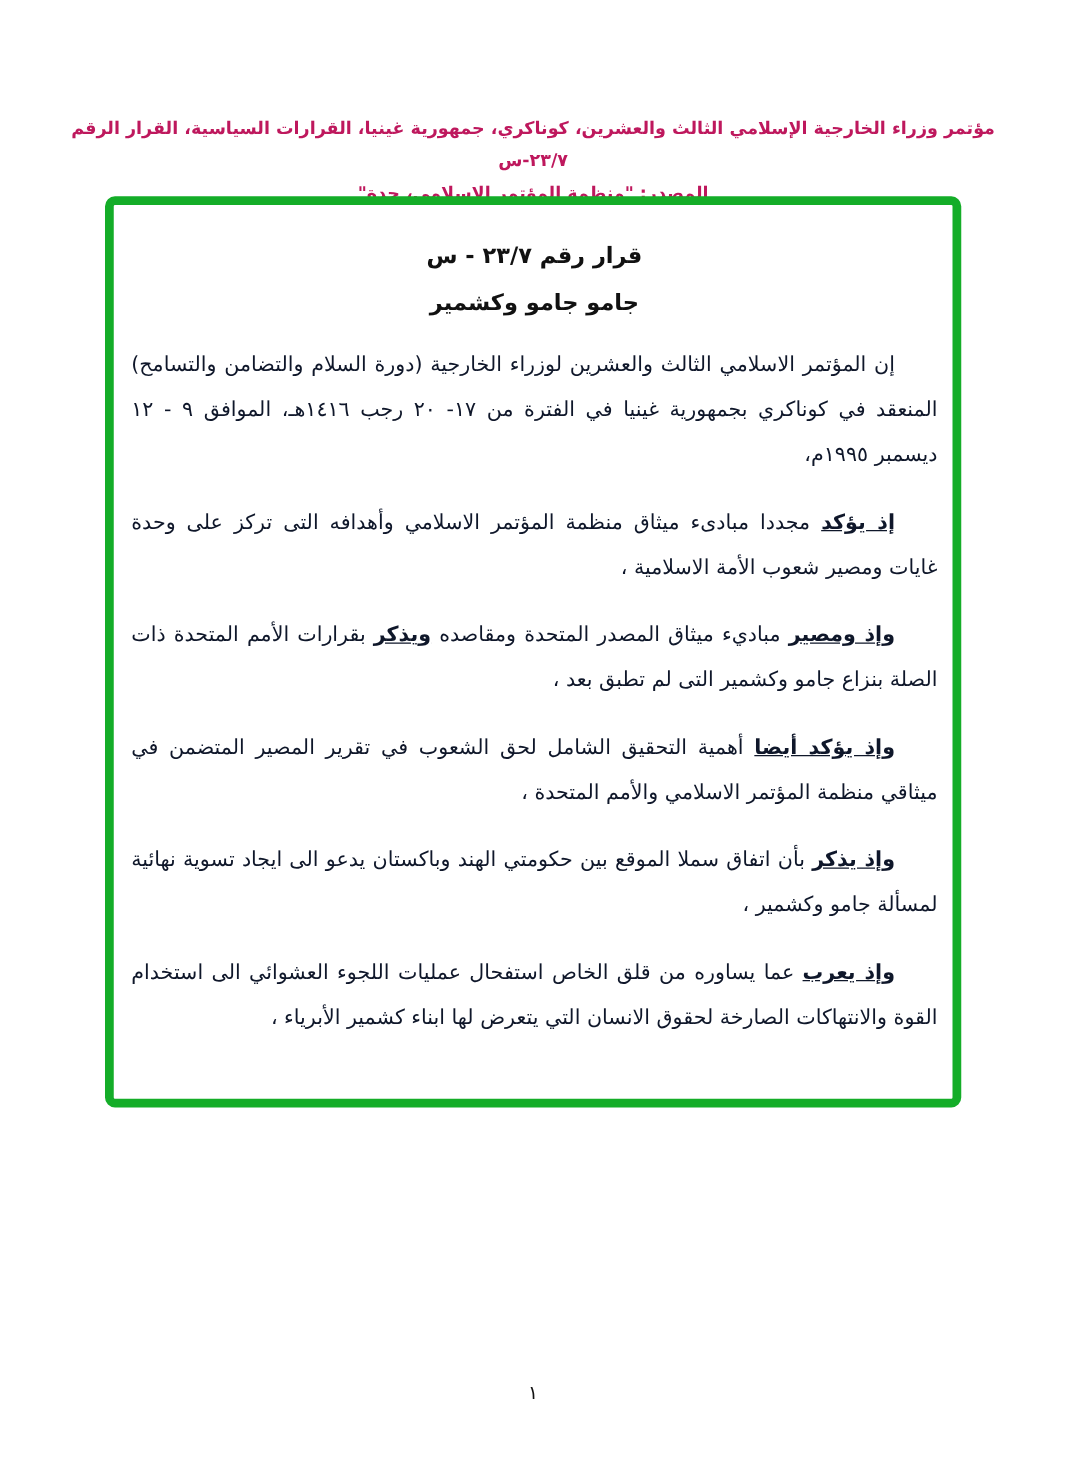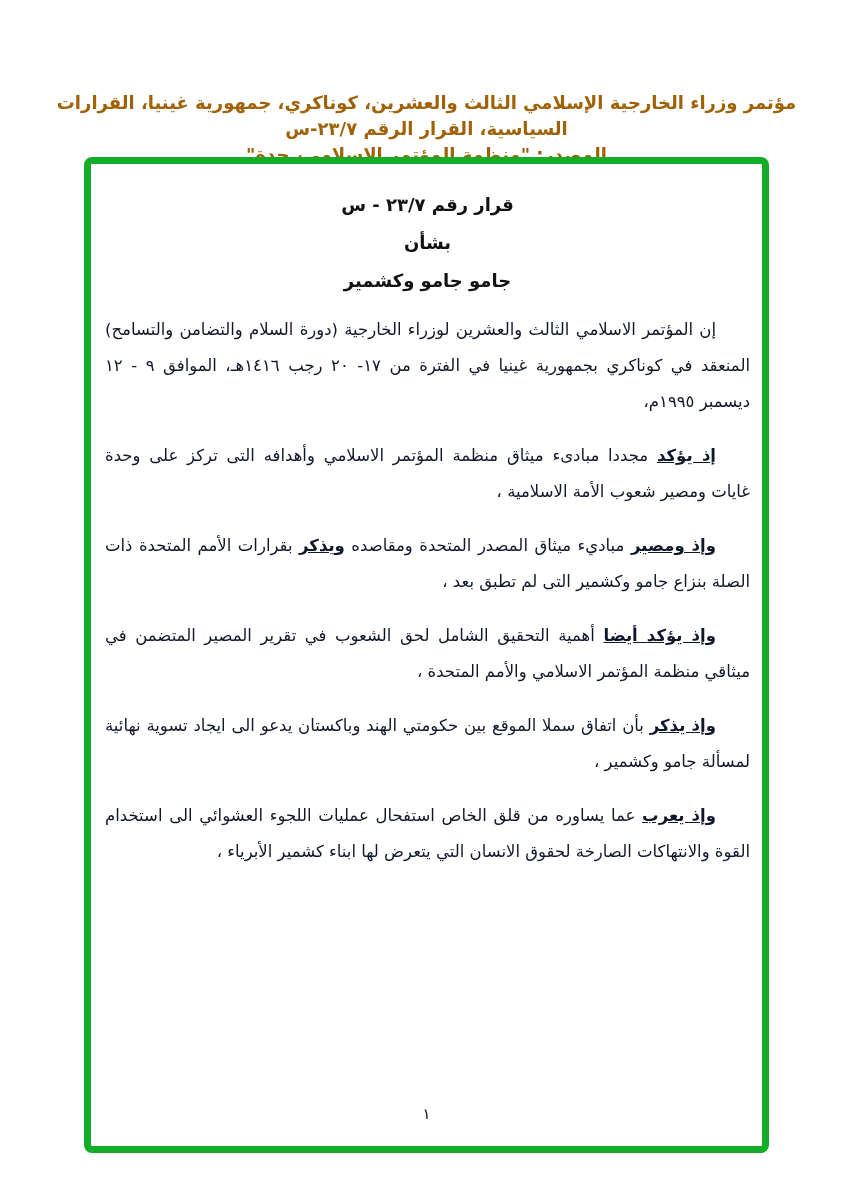--- a/index.html
+++ b/index.html
@@ -16,31 +16,31 @@
     direction: rtl;
     color: #000;
     overflow: hidden;
   }
   .doc-header {
     position: absolute;
     top: 90px;
     left: 40px;
     right: 40px;
     text-align: center;
-    font-size: 18px;
+    font-size: 14px;
     font-weight: bold;
     line-height: 26px;
-    color: #a16207;
+    color: #be185d;
   }
   .frame {
     position: absolute;
     top: 157px;
     left: 84px;
     width: 685px;
-    height: 996px;
+    height: 729px;
     box-sizing: border-box;
     border: 7px solid #14ad28; 
     border-radius: 8px;
     padding: 22px 12px 0 14px;
     background: #ffffff;
   }
   .title-block {
     text-align: center;
     font-weight: bold;
     font-size: 18px;
@@ -79,21 +79,20 @@
 <div class="page" style="background: rgb(255, 255, 255);">
 
   <div class="doc-header">
     <div>مؤتمر وزراء الخارجية الإسلامي الثالث والعشرين، كوناكري، جمهورية غينيا، القرارات السياسية، القرار الرقم ٢٣/٧-س</div>
     <div>المصدر:  "منظمة المؤتمر الإسلامي، جدة"</div>
   </div>
 
   <div class="frame" style="border-color: rgb(20, 173, 40);">
     <div class="title-block">
       <div>قرار رقم ٢٣/٧ - س</div>
-      <div>بشأن</div>
       <div>جامو جامو وكشمير</div>
     </div>
     <div class="body-block" id="paragraphs">
         <p class="para"><span>إن المؤتمر الاسلامي الثالث والعشرين لوزراء الخارجية (دورة السلام والتضامن والتسامح) المنعقد في كوناكري بجمهورية غينيا في الفترة من ١٧- ٢٠ رجب ١٤١٦هـ، الموافق ٩ - ١٢ ديسمبر ١٩٩٥م،</span></p>
         <p class="para"><span class="lead">إذ يؤكد</span><span> مجددا مبادىء ميثاق منظمة المؤتمر الاسلامي وأهدافه التى تركز على وحدة غايات ومصير شعوب الأمة الاسلامية ،</span></p>
         <p class="para"><span class="lead">وإذ ومصير</span><span> مباديء ميثاق المصدر المتحدة ومقاصده </span><span class="lead">ويذكر</span><span> بقرارات الأمم المتحدة ذات الصلة بنزاع جامو وكشمير التى لم تطبق بعد ،</span></p>
         <p class="para"><span class="lead">وإذ يؤكد أيضا</span><span> أهمية التحقيق الشامل لحق الشعوب في تقرير المصير المتضمن في ميثاقي منظمة المؤتمر الاسلامي والأمم المتحدة ،</span></p>
         <p class="para"><span class="lead">وإذ يذكر</span><span> بأن اتفاق سملا الموقع بين حكومتي الهند وباكستان يدعو الى ايجاد تسوية نهائية لمسألة جامو وكشمير ،</span></p>
         <p class="para"><span class="lead">وإذ يعرب</span><span> عما يساوره من قلق الخاص استفحال عمليات اللجوء العشوائي الى استخدام القوة والانتهاكات الصارخة لحقوق الانسان التي يتعرض لها ابناء كشمير الأبرياء ،</span></p>
       </div>

